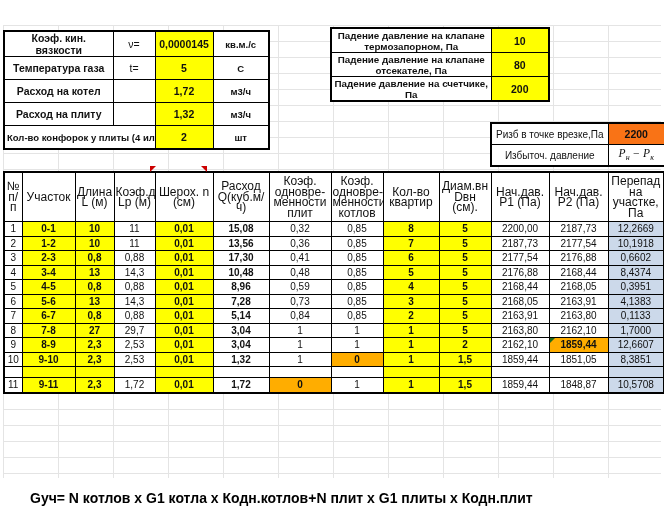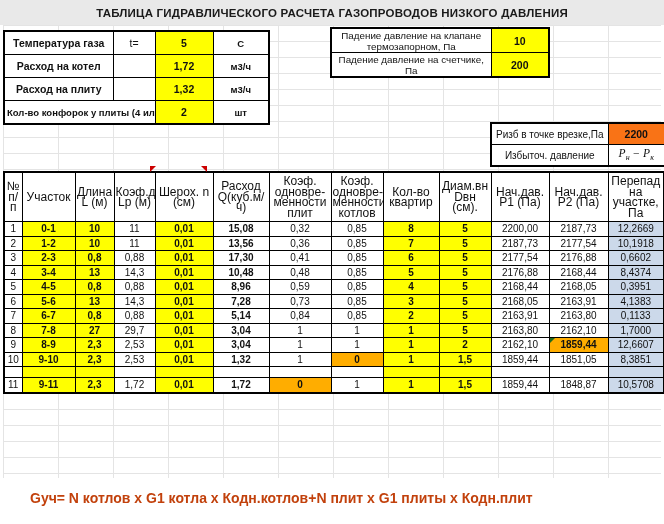--- a/index.html
+++ b/index.html
@@ -27,21 +27,21 @@
   #tbl-params-left{left:3px;top:30px;width:265px;}
   #tbl-params-left td{font-size:10.5px;height:22px;}
   #tbl-params-left td.lbl{font-weight:bold;}
   #tbl-params-left td.lbl-sm{font-weight:bold;font-size:9.5px;white-space:nowrap;}
   #tbl-params-left td.val{background:#ffff00;font-weight:bold;}
   #tbl-params-left td.unit{font-weight:bold;font-size:9.5px;}
 
   
   #tbl-params-right{left:330px;top:27px;width:218px;}
   #tbl-params-right td{font-size:9.8px;height:23px;}
-  #tbl-params-right td.lbl{font-weight:normal;line-height:11px;margin-top:36px;}
+  #tbl-params-right td.lbl{font-weight:bold;line-height:11px;margin-top:36px;}
   #tbl-params-right td.val{background:#ffff00;font-weight:bold;font-size:10.5px;}
 
   
   #tbl-rizb{left:490px;top:122px;width:174px;}
   #tbl-rizb td{font-size:10px;height:20px;white-space:nowrap;}
   #tbl-rizb td.val{background:#f97316;font-weight:bold;font-size:10.5px;}
   .math{font-family:"Liberation Serif","DejaVu Serif",serif;font-style:italic;font-size:11.5px;}
   .math sub{font-size:8px;}
 
   
@@ -58,42 +58,45 @@
     border-top:5px solid #1e6b1e;border-right:5px solid transparent;}
 
   
   .red-tri-l{position:absolute;left:150px;top:166px;width:0;height:0;
     border-top:6px solid #cc0000;border-right:6px solid transparent;}
   .red-tri-r{position:absolute;left:201px;top:166px;width:0;height:0;
     border-top:6px solid #cc0000;border-left:6px solid transparent;}
 
   
   .formula-band{position:absolute;left:0;top:478px;width:664px;height:46px;background:#fff;}
-  .formula-band span{position:absolute;left:30px;top:12px;font-size:14px;font-weight:bold;color:#c2410c;}
+  .formula-band span{position:absolute;left:30px;top:12px;font-size:14px;font-weight:bold;color:#000000;}
 </style>
 </head>
 <body>
 
 <div id="page">
 
-  <div class="title-band">
-    <span>ТАБЛИЦА ГИДРАВЛИЧЕСКОГО РАСЧЕТА ГАЗОПРОВОДОВ НИЗКОГО ДАВЛЕНИЯ</span>
-  </div>
 
   <div class="grid"></div>
   <div class="vline-b"></div>
 
   <table id="tbl-params-left">
     <colgroup>
         <col style="width:109px">
         <col style="width:42px">
         <col style="width:58px">
         <col style="width:56px">
       </colgroup>
     <tbody>
+    <tr>
+      <td class="lbl">Коэф. кин. вязкости</td>
+      <td>ν=</td>
+      <td class="val">0,0000145</td>
+      <td class="unit">кв.м./с</td>
+    </tr>
     <tr>
       <td class="lbl">Температура газа</td>
       <td>t=</td>
       <td class="val">5</td>
       <td class="unit">С</td>
     </tr>
     <tr style="height:19px">
       <td class="lbl">Расход на котел</td>
       <td></td>
       <td class="val">1,72</td>
@@ -115,20 +118,24 @@
 
   <table id="tbl-params-right">
     <colgroup>
         <col style="width:160px">
         <col style="width:58px">
       </colgroup>
     <tbody>
         <tr>
       <td class="lbl">Падение давление на клапане термозапорном, Па</td>
       <td class="val">10</td>
+    </tr>
+    <tr>
+      <td class="lbl">Падение давление на клапане отсекателе, Па</td>
+      <td class="val">80</td>
     </tr>
     <tr style="height:16px">
       <td class="lbl">Падение давление на счетчике, Па</td>
       <td class="val">200</td>
     </tr>
   </tbody>
     </table>
 
   <table id="tbl-rizb">
     <colgroup>

